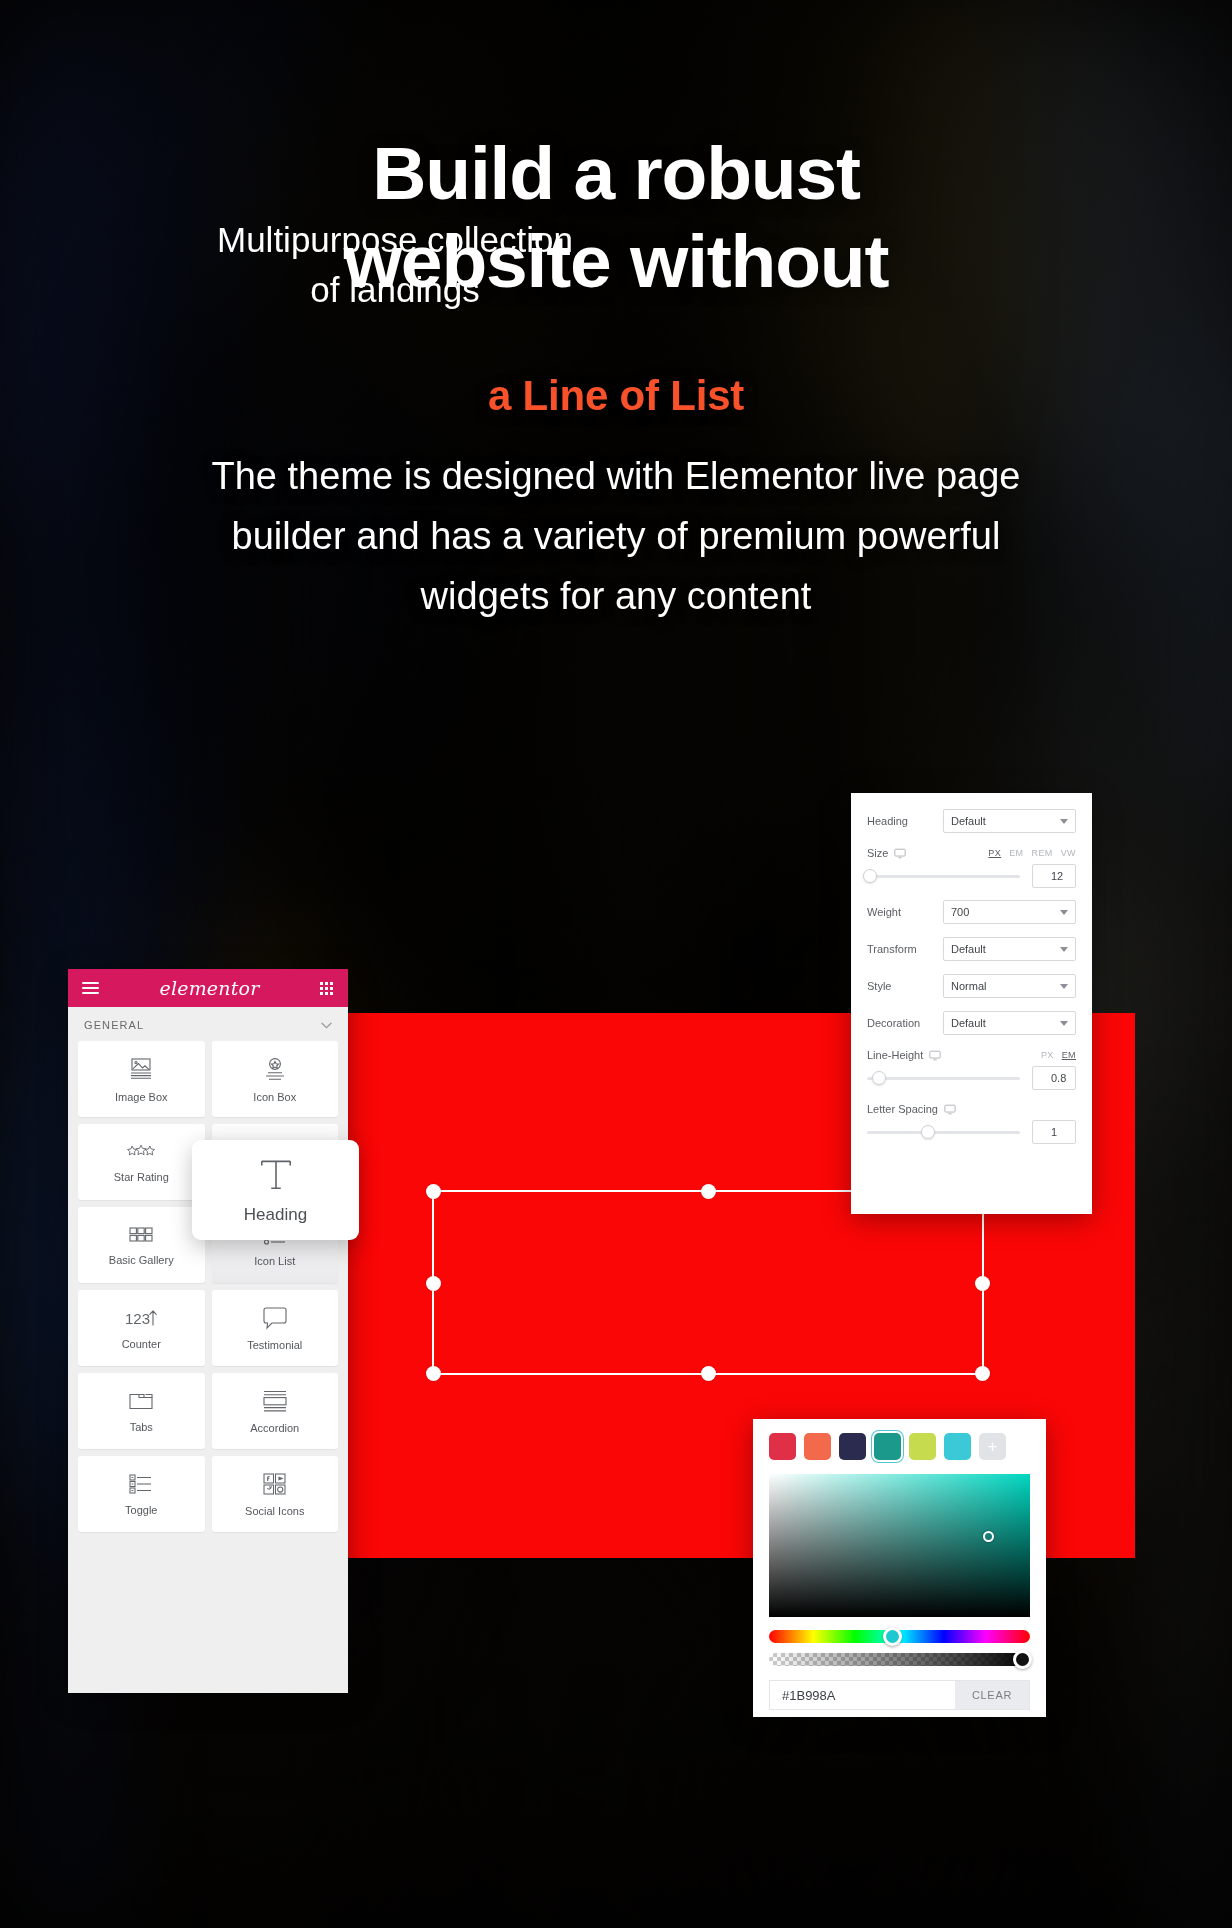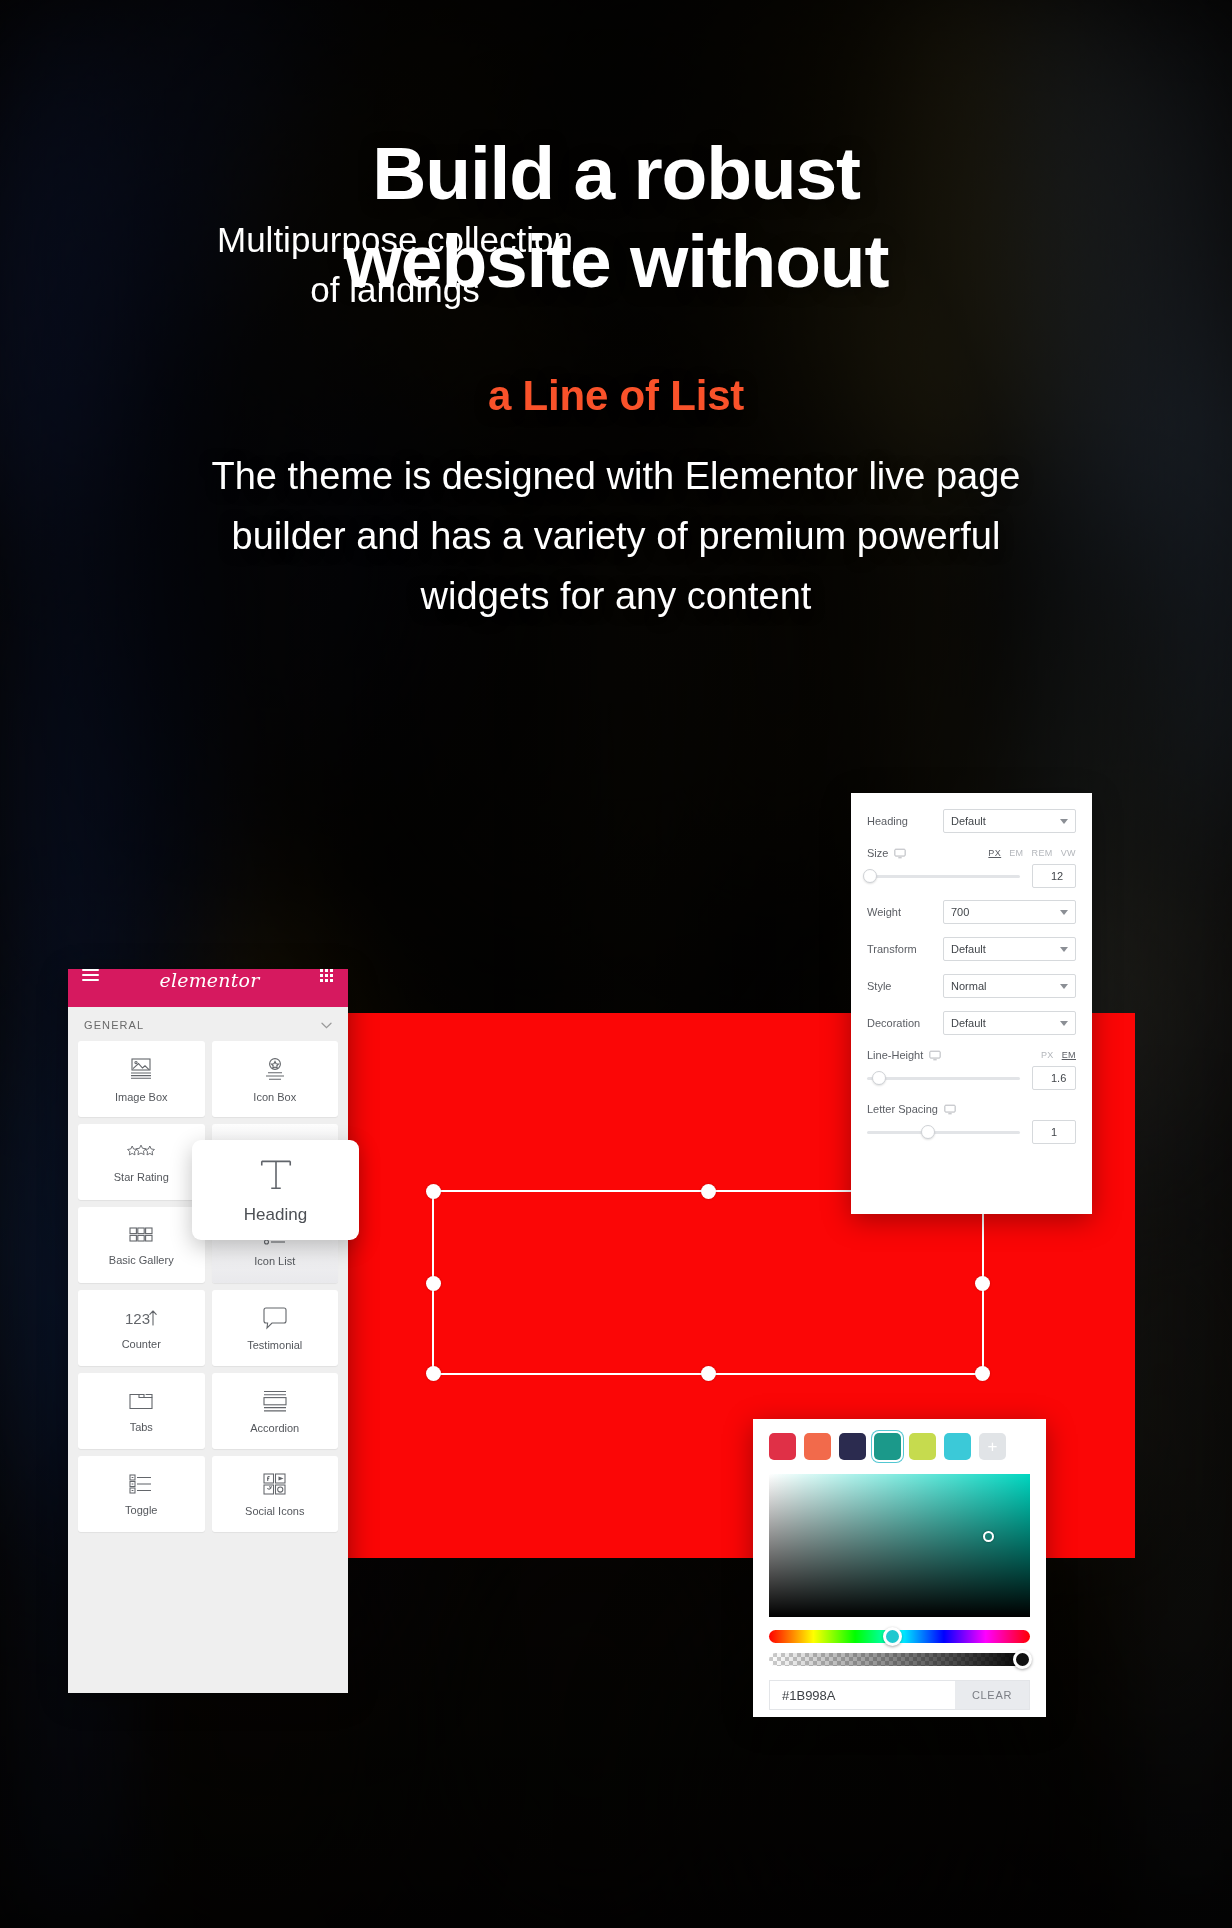--- a/index.html
+++ b/index.html
@@ -119,21 +119,21 @@
     left: 68px; top: 969px;
     width: 280px; height: 724px;
     background: #efefef;
     box-shadow: 0 6px 26px rgba(0,0,0,.40);
     z-index: 8;
     display: flex; flex-direction: column;
   }
   #panel-header {
     height: 38px;
     background: #d6195f;
-    display: flex; align-items: flex-start;
+    display: flex; align-items: center;
     padding: 0 14px;
     flex: 0 0 auto;
   }
   #panel-header .hamburger { width: 17px; display: flex; flex-direction: column; gap: 3px; cursor: pointer; }
   #panel-header .hamburger i { display:block; height: 2px; background: #fff; border-radius: 1px; }
   #panel-header .brand {
     flex: 1; text-align: center;
     color: #ffffff;
     font-family: "DejaVu Serif", serif;
     font-style: italic;
@@ -685,21 +685,21 @@
       <span class="unit">PX</span>
       <span class="unit active">EM</span>
     </span>
   </div>
 
   <div class="slider-row">
     <span class="slider">
       <span class="track"></span>
       <span class="knob" style="left: calc(8% - 7px);"></span>
     </span>
-    <span class="num-box">1.6</span>
+    <span class="num-box">0.8</span>
   </div>
 
   <div class="tp-row unit-row" style="justify-content:flex-start;">
     <span class="tp-label" style="width:auto;flex:0 0 auto;">
       <span>Letter Spacing</span>
       <span class="mon-ico">
         <svg width="12" height="11" viewBox="0 0 14 12" fill="none" stroke="#b0b3b8" stroke-width="1.1">
           <rect x="1" y="1" width="12" height="8" rx="1"></rect>
             <path d="M5 11h4"></path>
         </svg>

